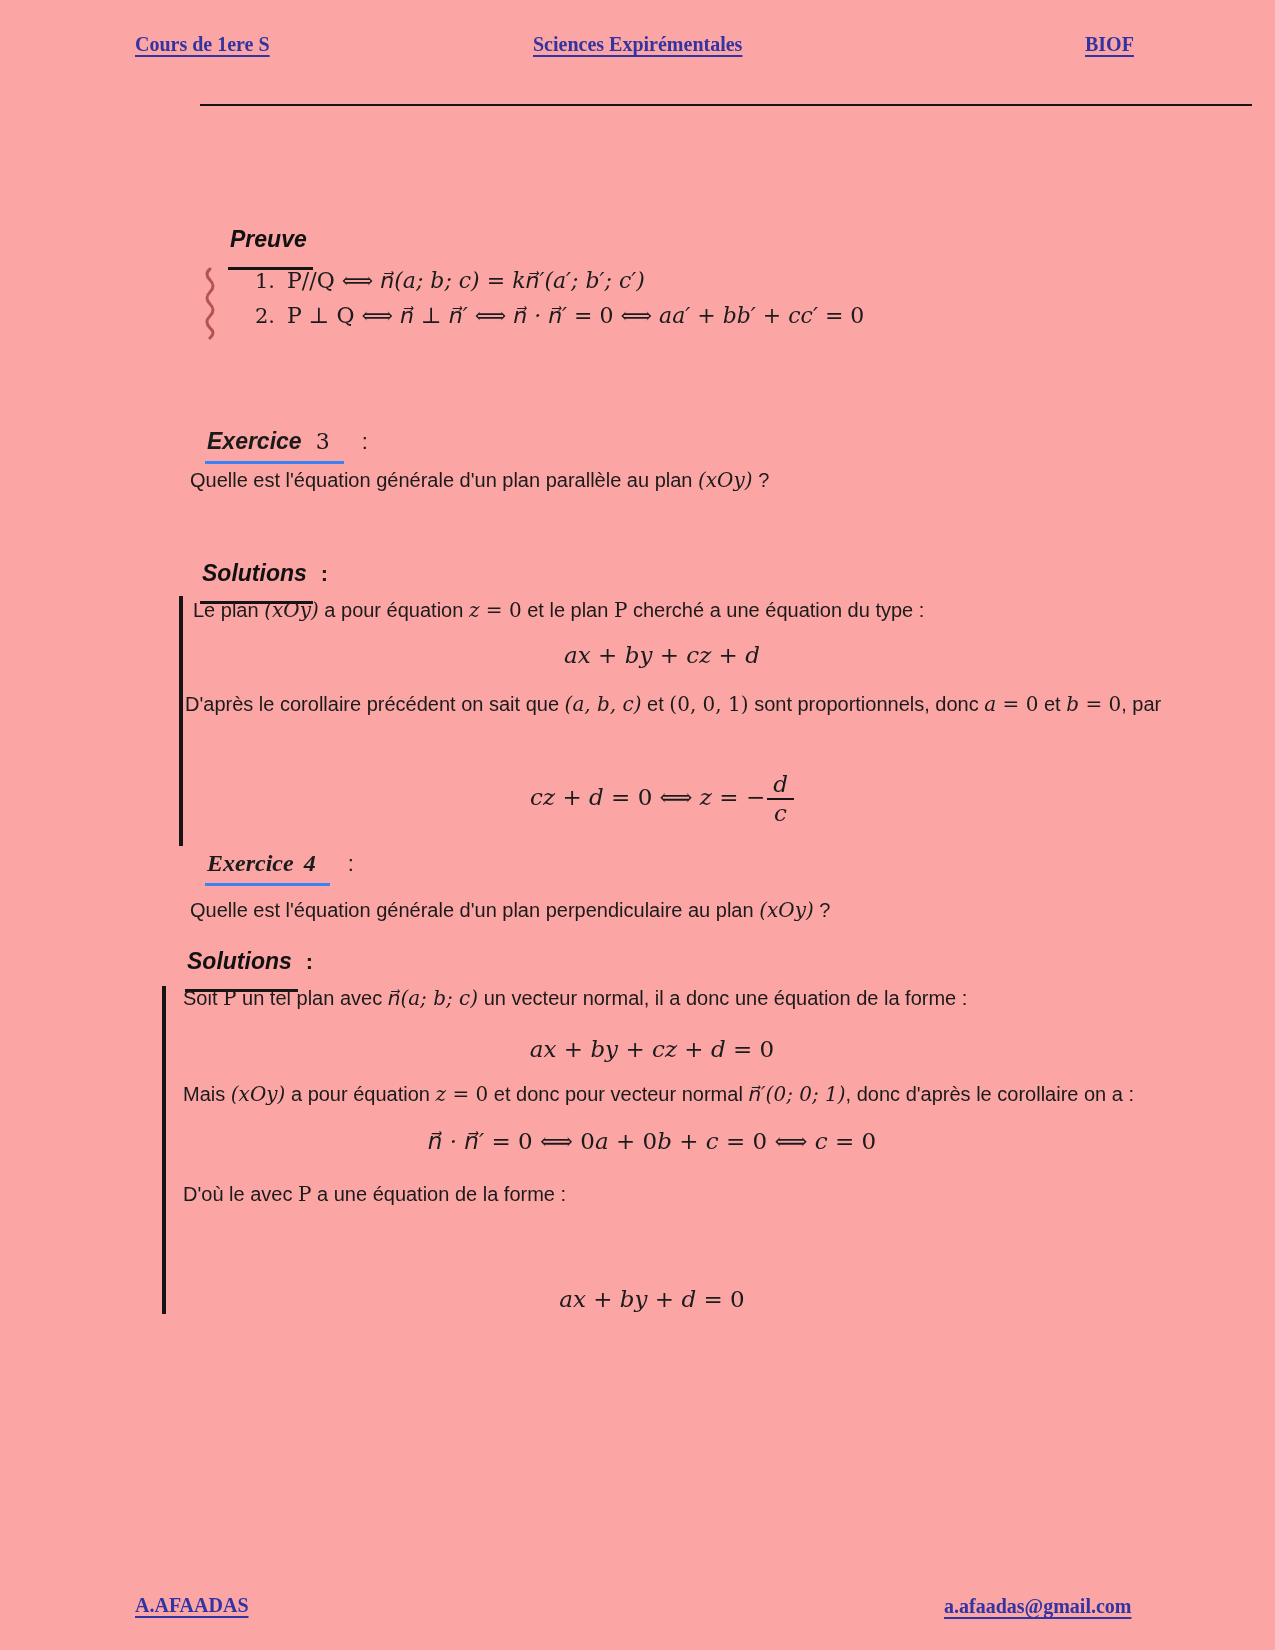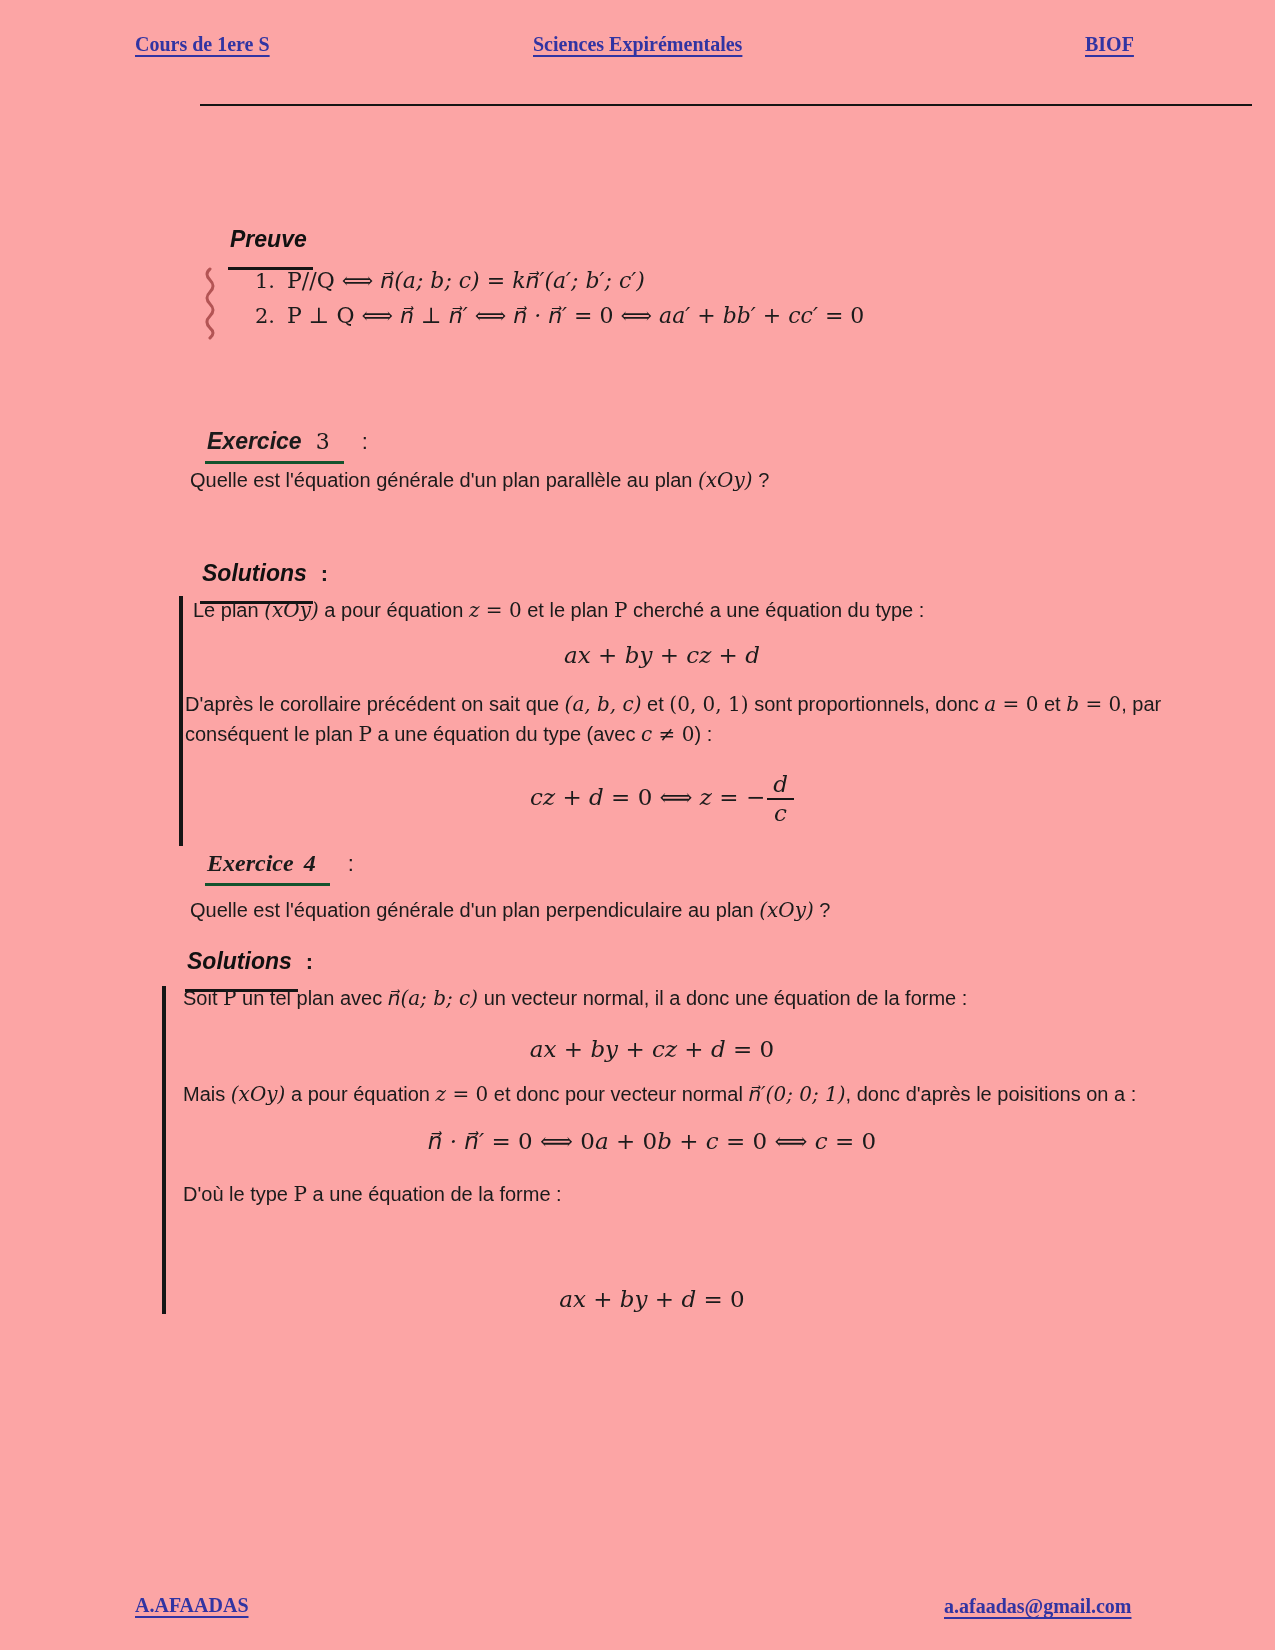--- a/index.html
+++ b/index.html
@@ -26,21 +26,21 @@
   }
   .hrule { position:absolute; left:200px; top:104px; width:1052px; height:2px; background:#151515; }
   
   .sans-h {
     font-family:"Liberation Sans", sans-serif; font-weight:bold; font-style:italic;
     font-size:23px; color:#111;
   }
   .hul { display:inline-block; border-bottom:3px solid #151515; padding:0 6px 14px 2px; }
   .sol-colon { font-weight:bold; font-size:22px; margin-left:8px; }
   .ex-head { white-space:nowrap; }
-  .exu { display:inline-block; border-bottom:3px solid #14532d; padding:0 14px 6px 2px; }
+  .exu { display:inline-block; border-bottom:3px solid #3b82f6; padding:0 14px 6px 2px; }
   .ex-label-sans { font-family:"Liberation Sans", sans-serif; font-weight:bold; font-style:italic; font-size:23px; }
   .ex-num-roman { font-family:"DejaVu Serif", serif; font-size:22px; margin-left:14px; }
   .ex-label-serif { font-family:"Liberation Serif", serif; font-weight:bold; font-style:italic; font-size:24px; }
   .ex-num-serif { font-family:"Liberation Serif", serif; font-weight:bold; font-style:italic; font-size:24px; margin-left:10px; }
   .ex-colon { font-size:22px; margin-left:18px; }
   
   .para { font-size:20px; white-space:nowrap; }
   .para .tx { font-family:"Liberation Sans", sans-serif; }
   .mi { font-family:"DejaVu Serif","DejaVu Sans",serif; font-style:italic; }
   .mr { font-family:"DejaVu Serif","DejaVu Sans",serif; }
@@ -90,38 +90,37 @@
   </div>
   <div class="abs para" style="left:190px; top:468px"><span class="tx">Quelle est l'équation générale d'un plan parallèle au plan </span><span class="mi">(xOy)</span><span class="tx"> ?</span></div>
 
   <div class="abs" style="left:200px; top:560px">
     <span class="hul sans-h">Solutions</span><span class="sol-colon">:</span>
   </div>
   <div class="abs vbar" style="left:179px; top:596px; height:250px"></div>
   <div class="abs para" style="left:193px; top:598px"><span class="tx">Le plan </span><span class="mi">(xOy)</span><span class="tx"> a pour équation </span><span class="mi">z</span><span class="mr"> = 0</span><span class="tx"> et le plan </span><span class="mr">P</span><span class="tx"> cherché a une équation du type :</span></div>
   <div class="abs eq" style="top:642px"><span class="mi">ax</span><span class="mr"> + </span><span class="mi">by</span><span class="mr"> + </span><span class="mi">cz</span><span class="mr"> + </span><span class="mi">d</span></div>
   <div class="abs para" style="left:185px; top:692px"><span class="tx">D'après le corollaire précédent on sait que </span><span class="mi">(a, b, c)</span><span class="tx"> et </span><span class="mr">(0, 0, 1)</span><span class="tx"> sont proportionnels, donc </span><span class="mi">a</span><span class="mr"> = 0</span><span class="tx"> et </span><span class="mi">b</span><span class="mr"> = 0</span><span class="tx">, par</span></div>
-  <div class="abs para" style="left:185px; top:722px"><span class="tx">conséquent le plan </span><span class="mr">P</span><span class="tx"> a une équation du type (avec </span><span class="mi">c</span><span class="mr"> ≠ 0</span><span class="tx">) :</span></div>
   <div class="abs eq" style="top:772px">
     <span><span class="mi">cz</span><span class="mr"> + </span><span class="mi">d</span><span class="mr"> = 0 ⟺ </span><span class="mi">z</span><span class="mr"> = −</span></span><span class="frac"><span class="num mi">d</span><span class="den mi">c</span></span>
   </div>
 
   <div class="abs ex-head" style="left:205px; top:850px">
     <span class="exu"><span class="ex-label-serif">Exercice</span><span class="ex-num-serif">4</span></span><span class="ex-colon">:</span>
   </div>
   <div class="abs para" style="left:190px; top:898px"><span class="tx">Quelle est l'équation générale d'un plan perpendiculaire au plan </span><span class="mi">(xOy)</span><span class="tx"> ?</span></div>
 
   <div class="abs" style="left:185px; top:948px">
     <span class="hul sans-h">Solutions</span><span class="sol-colon">:</span>
   </div>
   <div class="abs vbar" style="left:162px; top:986px; height:328px"></div>
   <div class="abs para" style="left:183px; top:986px"><span class="tx">Soit </span><span class="mr">P</span><span class="tx"> un tel plan avec </span><span class="mi">n⃗(a; b; c)</span><span class="tx"> un vecteur normal, il a donc une équation de la forme :</span></div>
   <div class="abs eq" style="left:173px; top:1036px"><span class="mi">ax</span><span class="mr"> + </span><span class="mi">by</span><span class="mr"> + </span><span class="mi">cz</span><span class="mr"> + </span><span class="mi">d</span><span class="mr"> = 0</span></div>
-  <div class="abs para" style="left:183px; top:1082px"><span class="tx">Mais </span><span class="mi">(xOy)</span><span class="tx"> a pour équation </span><span class="mi">z</span><span class="mr"> = 0</span><span class="tx"> et donc pour vecteur normal </span><span class="mi">n⃗′(0; 0; 1)</span><span class="tx">, donc d'après le poisitions on a :</span></div>
+  <div class="abs para" style="left:183px; top:1082px"><span class="tx">Mais </span><span class="mi">(xOy)</span><span class="tx"> a pour équation </span><span class="mi">z</span><span class="mr"> = 0</span><span class="tx"> et donc pour vecteur normal </span><span class="mi">n⃗′(0; 0; 1)</span><span class="tx">, donc d'après le corollaire on a :</span></div>
   <div class="abs eq" style="left:173px; top:1128px"><span class="mi">n⃗ · n⃗′</span><span class="mr"> = 0 ⟺ 0</span><span class="mi">a</span><span class="mr"> + 0</span><span class="mi">b</span><span class="mr"> + </span><span class="mi">c</span><span class="mr"> = 0 ⟺ </span><span class="mi">c</span><span class="mr"> = 0</span></div>
-  <div class="abs para" style="left:183px; top:1182px"><span class="tx">D'où le type </span><span class="mr">P</span><span class="tx"> a une équation de la forme :</span></div>
+  <div class="abs para" style="left:183px; top:1182px"><span class="tx">D'où le avec </span><span class="mr">P</span><span class="tx"> a une équation de la forme :</span></div>
   <div class="abs eq" style="left:173px; top:1286px"><span class="mi">ax</span><span class="mr"> + </span><span class="mi">by</span><span class="mr"> + </span><span class="mi">d</span><span class="mr"> = 0</span></div>
 
 
   <a class="flink" style="left:135px; top:1594px">A.AFAADAS</a>
   <a class="flink" style="left:944px; top:1595px">a.afaadas@gmail.com</a>
 
 </div>
 
 </body></html>

